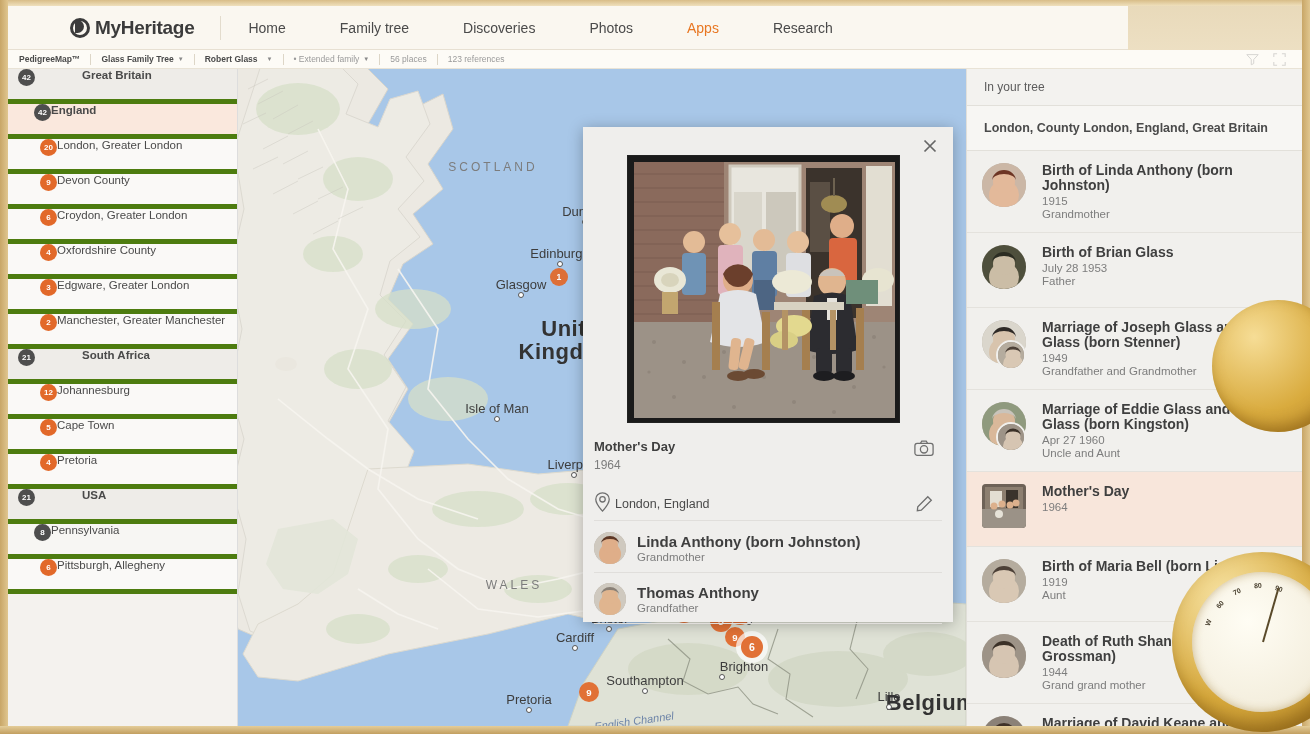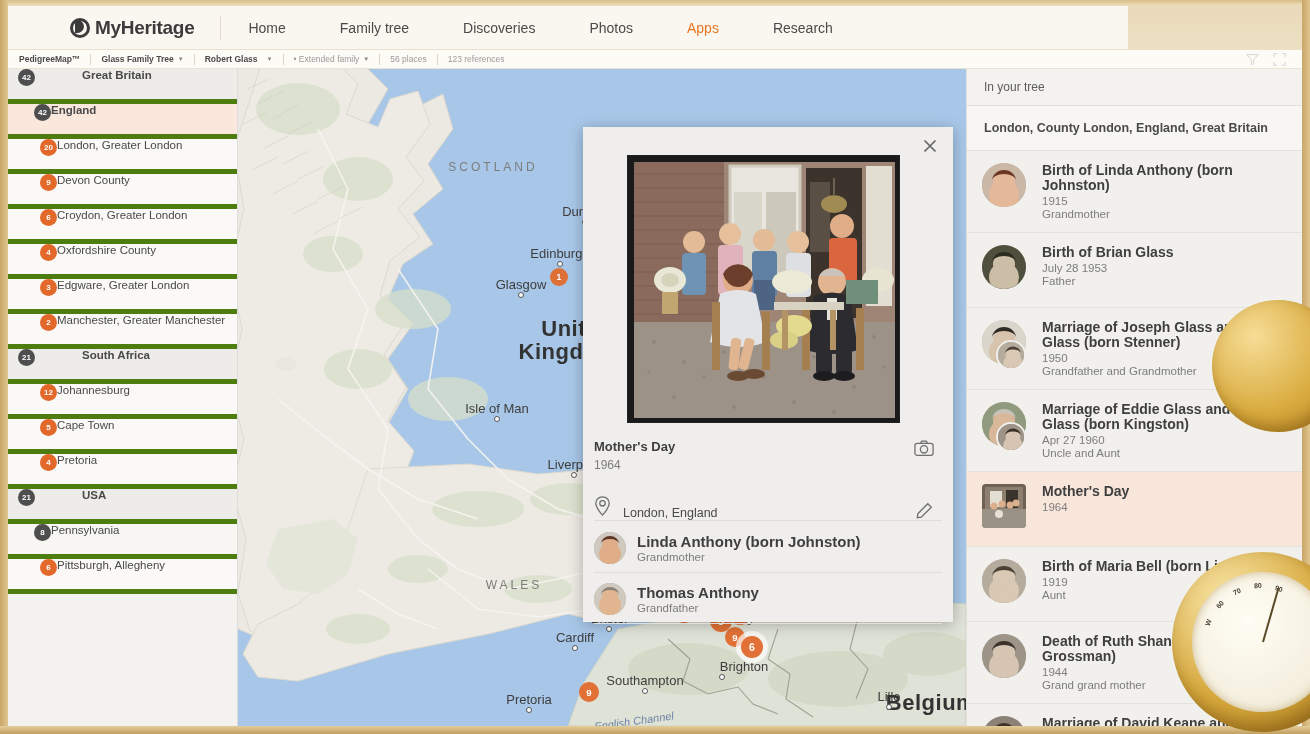--- a/index.html
+++ b/index.html
@@ -173,21 +173,21 @@
     position:absolute;left:44px;top:28px;width:273px;height:268px;
     background:#111; overflow:hidden; border:1px solid #222;
   }
   #pp-title{
     position:absolute;left:11px;top:312px;font-size:13px;font-weight:bold;color:#3f3f3f;
   }
   #pp-year{ position:absolute;left:11px;top:331px;font-size:12px;color:#7d7d7d;}
   #pp-cam{ position:absolute;right:19px;top:312px;width:20px;height:18px;cursor:pointer;}
   #pp-loc{
     position:absolute;left:11px;top:360px;width:348px;height:34px;
-    display:flex;align-items:flex-end;gap:12px;
+    display:flex;align-items:center;gap:4px;
     border-bottom:1px solid #e0dedb;
   }
   #pp-loc-text{ font-size:12.5px;color:#4a4a4a;}
   #pp-edit{ margin-left:auto;margin-right:8px;width:18px;height:18px;cursor:pointer;}
   .pp-person{
     position:absolute;left:11px;width:348px;height:50px;
     display:flex;align-items:center;gap:11px;
     border-bottom:1px solid #e0dedb; cursor:pointer;
   }
   .pp-av{ width:32px;height:32px;border-radius:50%;overflow:hidden;background:#b5aea4;flex:0 0 auto;}
@@ -523,21 +523,21 @@
             </svg></span>
           <span class="av2"><svg viewBox="0 0 30 30" width="30" height="30">
               <rect width="30" height="30" fill="#b5ac9e"></rect>
               <circle cx="15" cy="22" r="10" fill="#d9c8b4"></circle>
               <circle cx="15" cy="13" r="7.5" fill="#d9c8b4"></circle>
               <path d="M7 12 a8 7.5 0 0 1 16 0 a8 4.5 0 0 0 -16 0" fill="#4c4037"></path>
             </svg></span>
         </span>
         <span class="ev-txt">
           <div class="ev-title wrap">Marriage of Joseph Glass and Daisy Glass (born Stenner)</div>
-          <div class="ev-date">1950</div>
+          <div class="ev-date">1949</div>
           <div class="ev-rel">Grandfather and Grandmother</div>
         </span>
       </div>
       <div class="ev">
         <span class="av-wrap">
           <span class="av"><svg viewBox="0 0 44 44" width="44" height="44">
               <rect width="44" height="44" fill="#8f9a7e"></rect>
               <circle cx="22" cy="32" r="15" fill="#d9b89a"></circle>
               <circle cx="22" cy="19" r="11" fill="#d9b89a"></circle>
               <path d="M10 18 a12 11 0 0 1 24 0 a12 7 0 0 0 -24 0" fill="#c9c4bb"></path>

